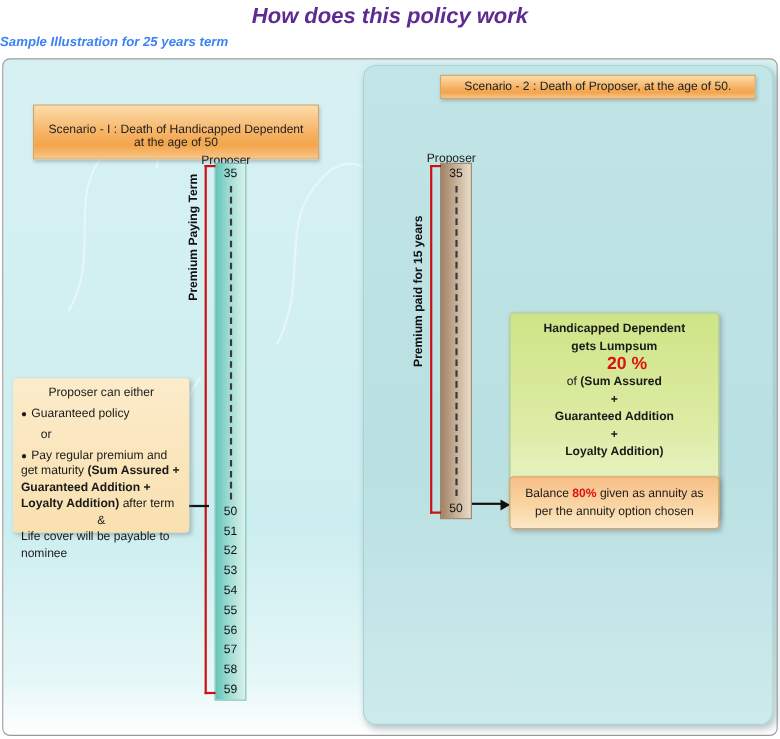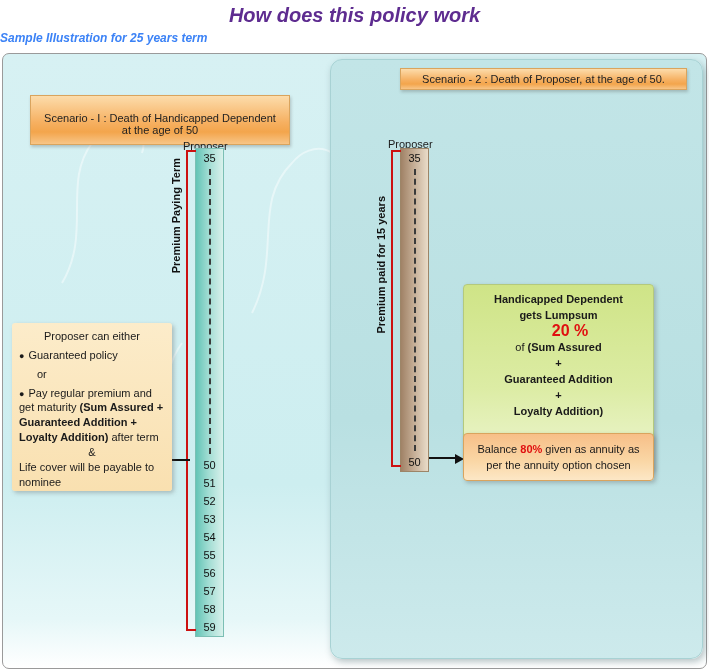--- a/index.html
+++ b/index.html
@@ -41,21 +41,21 @@
 
   .vlabel{writing-mode:vertical-rl; transform:rotate(180deg); white-space:nowrap; font-size:11px; font-weight:bold; color:#111;}
   .vlabel-left{left:170px; top:158px;}
   .vlabel-right{left:375px; top:196px;}
 
   .arrow-line{height:2px; background:#111;}
   .arrow-head{width:0; height:0; border-top:5px solid transparent; border-bottom:5px solid transparent;}
   .head-left{border-right:9px solid #111;}
   .head-right{border-left:9px solid #111;}
 
-  .note-box{left:12px; top:323px; width:160px; height:168px; background:linear-gradient(180deg,#fcecca 0%, #f9e0b0 100%);
+  .note-box{left:12px; top:344px; width:160px; height:140px; background:linear-gradient(180deg,#fcecca 0%, #f9e0b0 100%);
     border-radius:3px; box-shadow:2px 2px 4px rgba(90,90,90,0.35); font-size:11px; color:#1a1a1a;
     padding:6px 7px; box-sizing:border-box; line-height:1.35;}
   .note-center{text-align:center;}
   .note-row{margin-top:4px;}
   .bullet{font-size:9px; margin-right:4px;}
 
   .green-box{left:463px; top:284px; width:191px; height:188px;
     background:linear-gradient(180deg,#cfe487 0%, #dcecA4 55%, #eef6d4 100%);
     border:1px solid #b4c97d; border-radius:4px; box-shadow:2px 2px 4px rgba(90,90,90,0.35);
     font-size:11px; font-weight:bold; color:#1a1a1a; text-align:center; padding-top:6px; box-sizing:border-box;}

